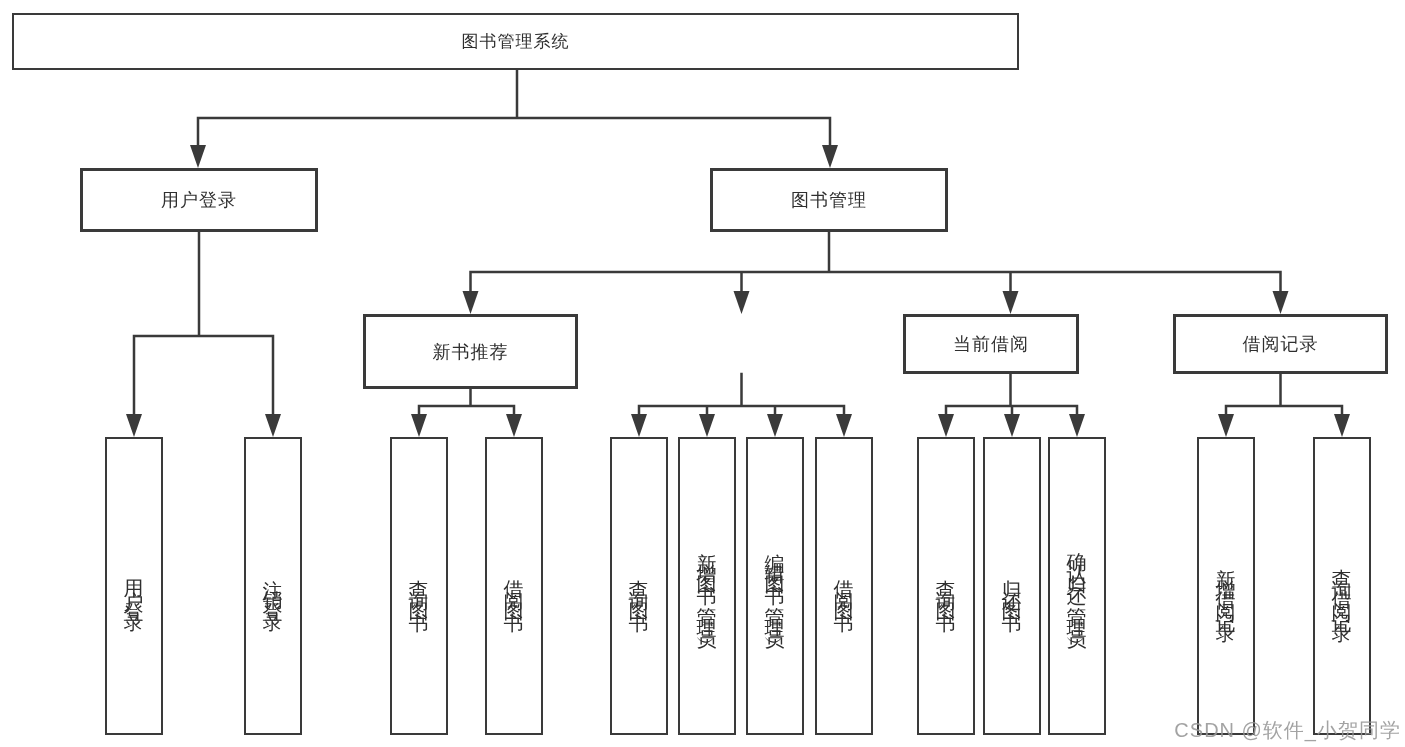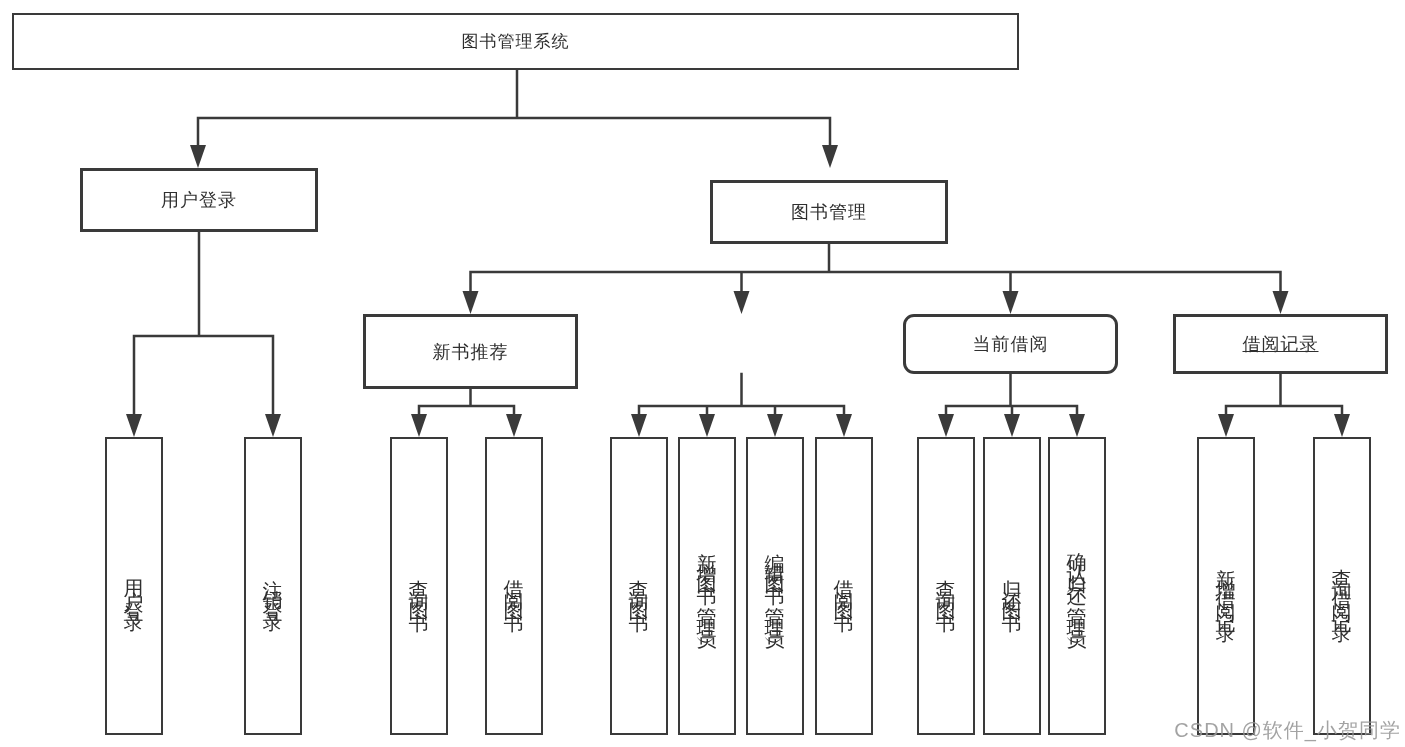--- a/index.html
+++ b/index.html
@@ -92,31 +92,31 @@
     </g>
   </svg>
 
   <div class="box root" style="left:12px; top:13px; width:1007px; height:57px;">
     <span>图书管理系统</span>
   </div>
 
   <div class="box" style="left:80px; top:168px; width:238px; height:64px;">
     <span>用户登录</span>
   </div>
-  <div class="box" style="left:710px; top:180px; width:238px; height:64px;">
+  <div class="box" style="left:710px; top:168px; width:238px; height:64px;">
     <span>图书管理</span>
   </div>
 
   <div class="box" style="left:363px; top:314px; width:215px; height:75px;">
     <span>新书推荐</span>
   </div>
-  <div class="box" style="left:903px; top:314px; width:215px; height:60px;border-radius:11px;">
+  <div class="box" style="left:903px; top:314px; width:176px; height:60px;">
     <span>当前借阅</span>
   </div>
-  <div class="box" style="left:1173px; top:314px; width:215px; height:60px;text-decoration:underline;">
+  <div class="box" style="left:1173px; top:314px; width:215px; height:60px;">
     <span>借阅记录</span>
   </div>
 
   <div class="box leaf" style="left:105px; top:437px; width:58px; height:298px;">
     <span>用户登录</span>
   </div>
   <div class="box leaf" style="left:244px; top:437px; width:58px; height:298px;">
     <span>注销登录</span>
   </div>
 

